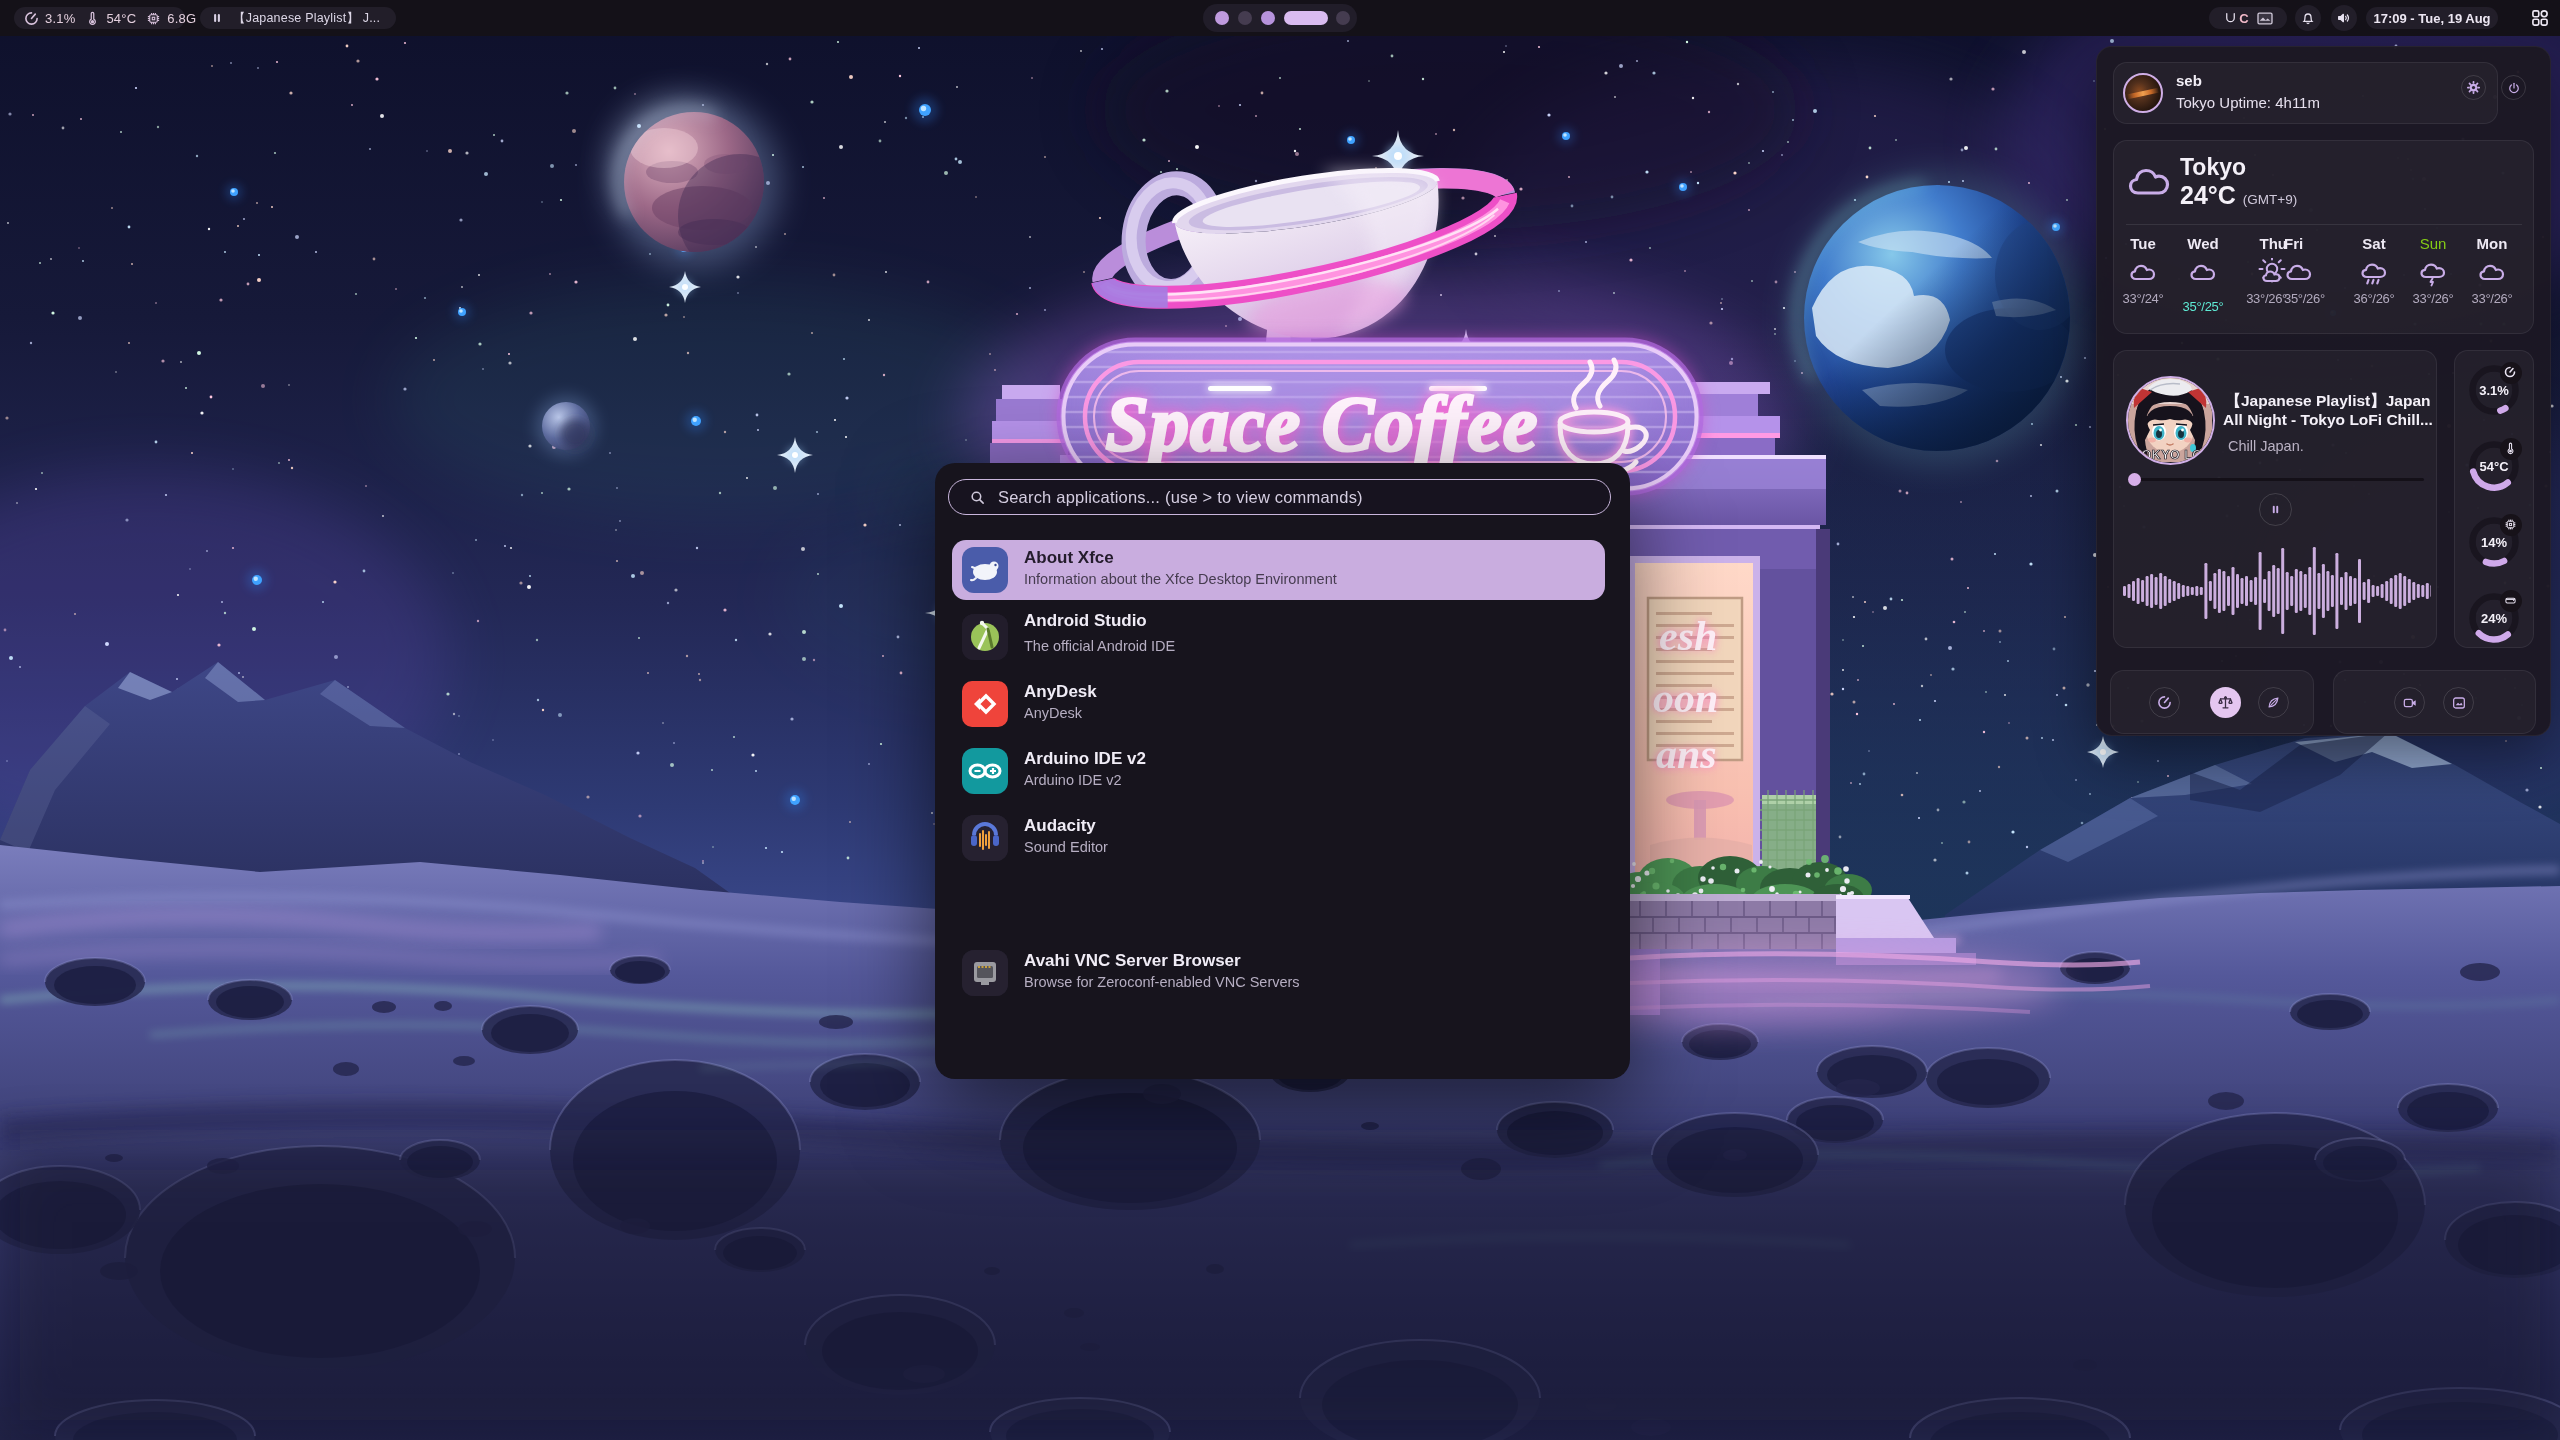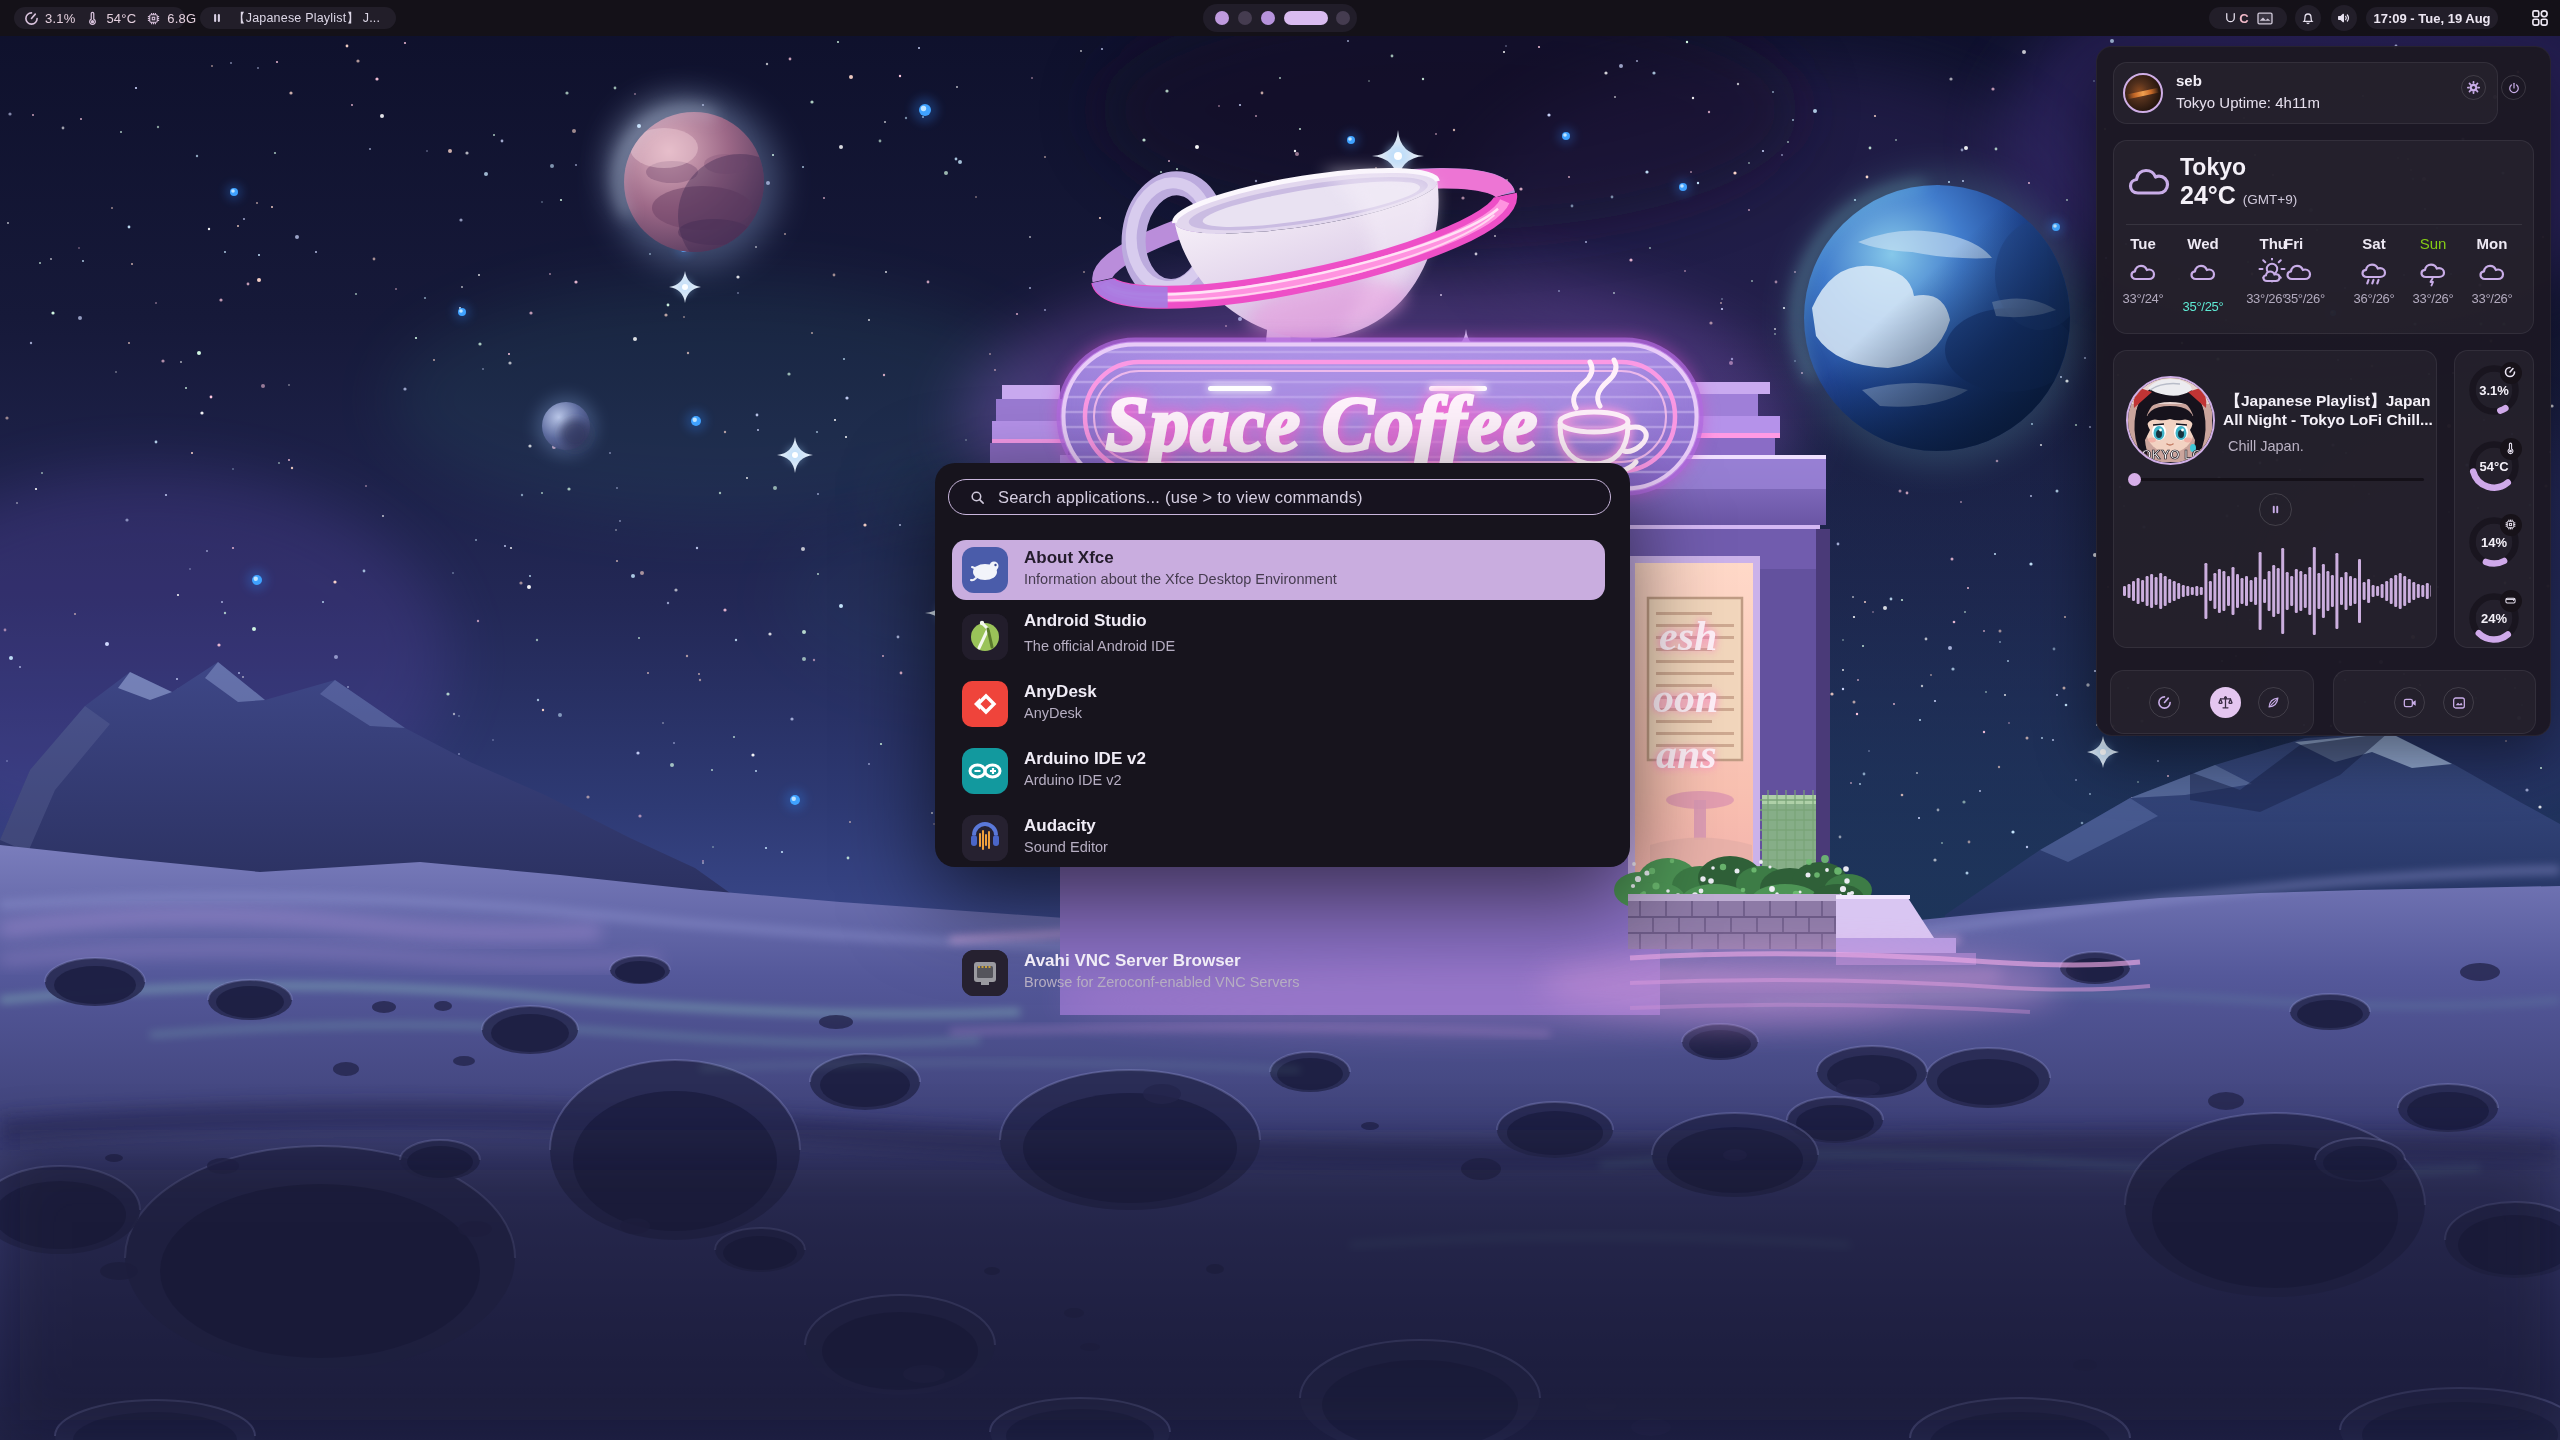--- a/index.html
+++ b/index.html
@@ -1404,21 +1404,21 @@
     <div class="pill" style="left:2366px;width:132px;justify-content:center;white-space:nowrap">
       <span style="color:#ece6f2;font-weight:bold;font-size:13px">17:09 - Tue, 19 Aug</span>
     </div>
     <div style="position:absolute;left:2530px;top:8px"><svg width="20" height="20" viewBox="0 0 24 24" fill="none" stroke="#eee8f4" stroke-width="2">
         <rect x="3.5" y="3.5" width="7" height="7" rx="1.8"></rect>
         <rect x="13.5" y="3.5" width="7" height="7" rx="3.5"></rect>
         <rect x="3.5" y="13.5" width="7" height="7" rx="1.8"></rect>
         <rect x="13.5" y="13.5" width="7" height="7" rx="1.8"></rect>
       </svg></div>
   </div>
-<div style="position:absolute;left:935px;top:463px;width:695px;height:404px;background:#17141d;border-radius:20px;box-shadow:0 30px 90px rgba(0,0,0,.6);z-index:20">
+<div style="position:absolute;left:935px;top:463px;width:695px;height:616px;background:#17141d;border-radius:20px;box-shadow:0 30px 90px rgba(0,0,0,.6);z-index:20">
     <div style="position:absolute;left:13px;top:16px;width:663px;height:36px;border:1.5px solid #c9b6dc;border-radius:18px;background:#17131f;display:flex;align-items:center;padding-left:20px;box-sizing:border-box">
       <svg width="17" height="17" viewBox="0 0 24 24" fill="none" stroke="#cfc8da" stroke-width="2.2" stroke-linecap="round">
         <circle cx="10.5" cy="10.5" r="6"></circle>
         <path d="M15 15 L20 20"></path>
       </svg>
       <span style="color:#d4cde0;font-size:16.5px;margin-left:12px;letter-spacing:.2px">Search applications... (use &gt; to view commands)</span>
     </div>
     <div style="position:absolute;left:17px;top:77.0px;width:653px;height:60px;background:#c9addf;border-radius:14px">
 <div style="position:absolute;left:10px;top:7px;width:46px;height:46px;"><svg width="46" height="46" viewBox="0 0 46 46">
           <rect width="46" height="46" rx="12" fill="#4a5caa"></rect>

